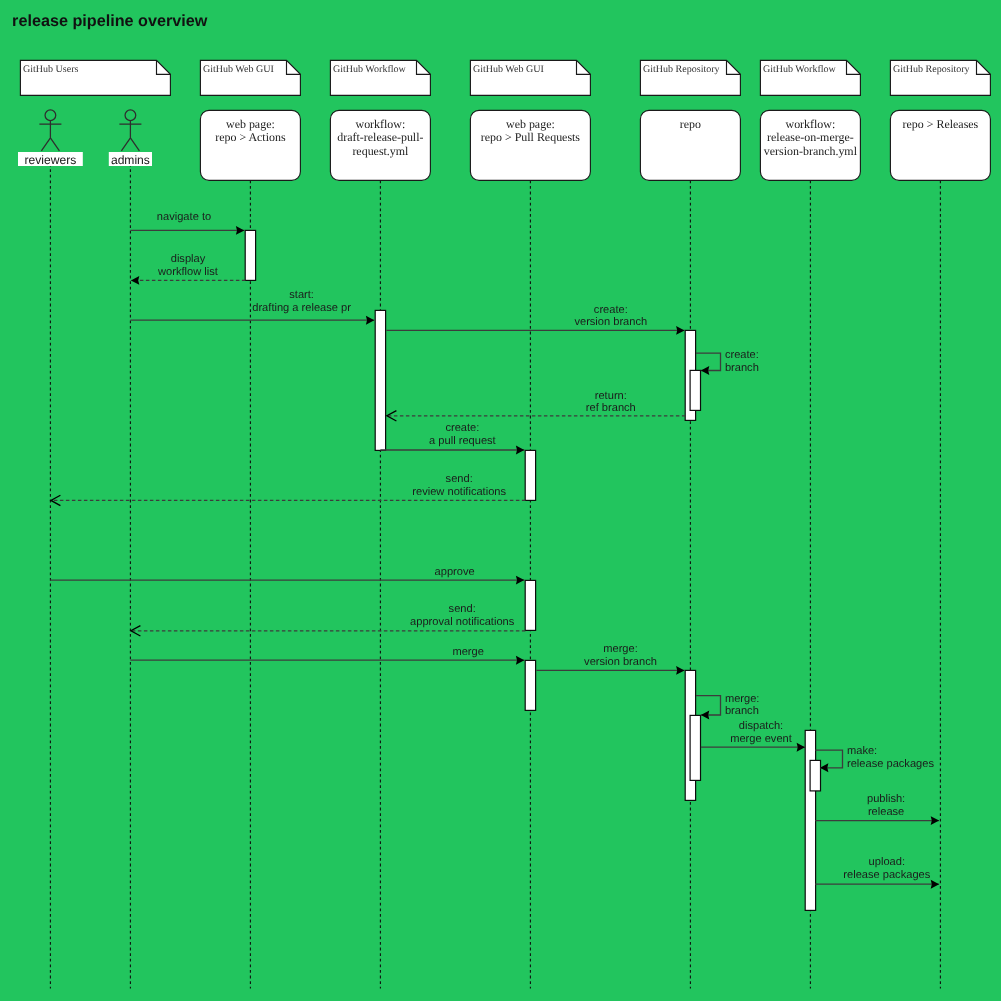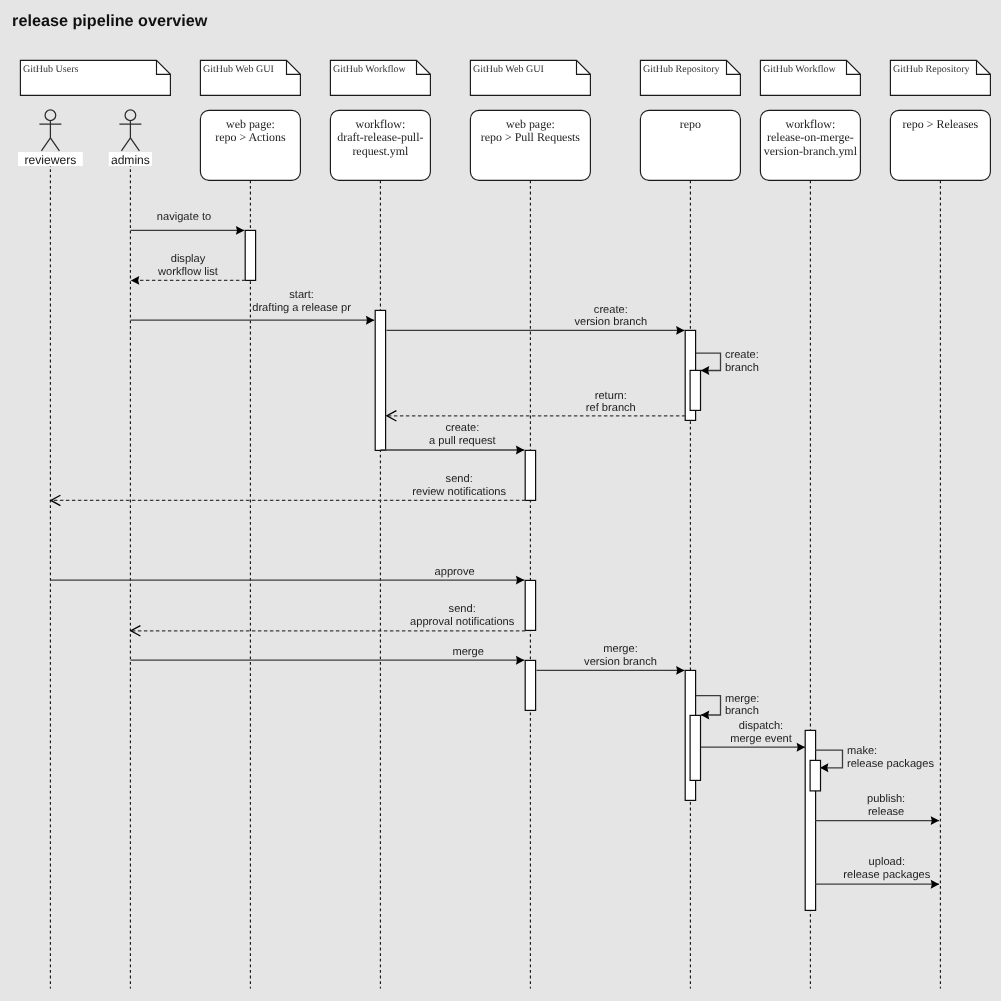--- a/index.html
+++ b/index.html
@@ -1,19 +1,19 @@
 <!DOCTYPE html>
 <html><head>
 <meta charset="utf-8">
 <title>release pipeline overview</title>
 <style>
   html,body{margin:0;padding:0;background:#ffffff;}
   body{width:1001px;height:1001px;overflow:hidden;
        font-family:"Liberation Sans",sans-serif;-webkit-font-smoothing:antialiased;}
-  #diagram{position:relative;width:1001px;height:1001px;background:#e5e5e5;}
+  #diagram{position:relative;width:1001px;height:1001px;background:#22c55e;}
   svg#canvas{position:absolute;left:0;top:0;shape-rendering:geometricPrecision;}
   text{-webkit-font-smoothing:antialiased;text-rendering:geometricPrecision;}
   .dtitle{font-family:"Liberation Sans",sans-serif;font-size:16.2px;font-weight:bold;fill:#111;}
   .hdr{font-family:"Liberation Serif",serif;font-size:10.05px;fill:#333;}
   .boxtxt{font-family:"Liberation Serif",serif;font-size:11.95px;fill:#1b1b1b;text-anchor:middle;}
   .actorlbl{font-family:"Liberation Sans",sans-serif;font-size:12.1px;fill:#161616;text-anchor:middle;}
   .msgtxt{font-family:"Liberation Sans",sans-serif;font-size:11.1px;fill:#1b1b1b;text-anchor:middle;}
   .msgtxt.lft{text-anchor:start;}
   .note{fill:#ffffff;stroke:#1a1a1a;stroke-width:1.15;stroke-linejoin:miter;}
   .fold{fill:none;stroke:#1a1a1a;stroke-width:1.15;}

